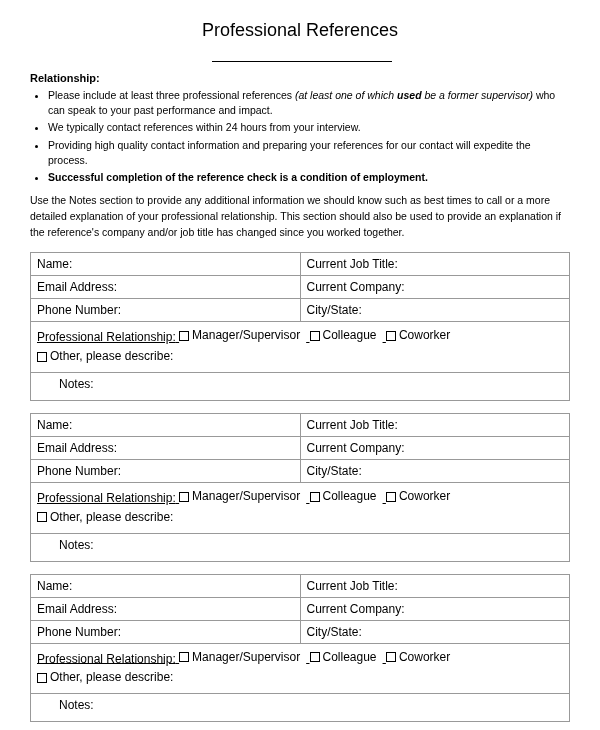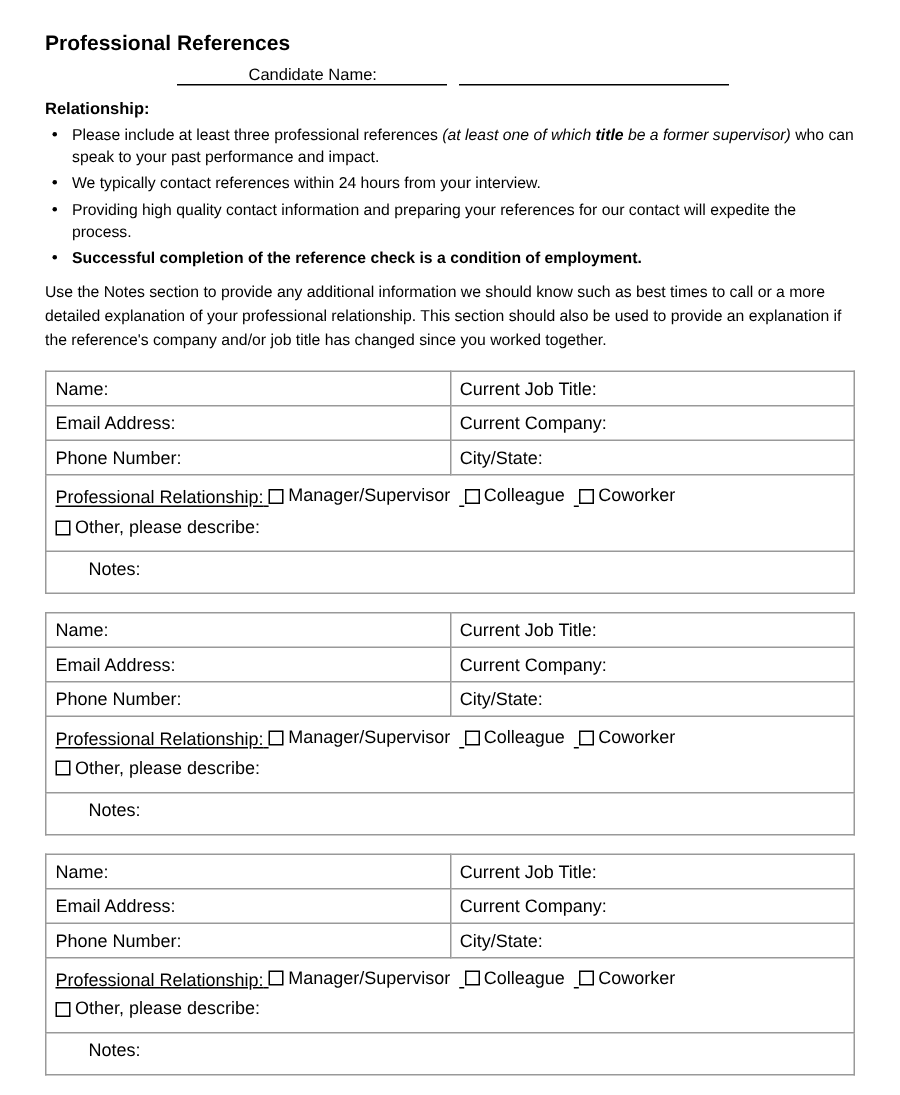--- a/index.html
+++ b/index.html
@@ -6,23 +6,23 @@
     body {
       background: #fff;
       font-family: Arial, sans-serif;
       font-size: 11px;
       color: #000;
       padding: 20px 30px;
       width: 600px;
       min-height: 730px;
     }
     h1 {
-      text-align: left;
-      font-size: 14px;
-      font-weight: bold;
+      text-align: center;
+      font-size: 18px;
+      font-weight: normal;
       margin-bottom: 8px;
     }
     .candidate-line {
       text-align: center;
       font-size: 11px;
       margin-bottom: 10px;
     }
     .candidate-line span {
       border-bottom: 1px solid #000;
       display: inline-block;
@@ -93,28 +93,27 @@
       line-height: 1.6;
       text-decoration: underline;
     }
   </style>
 </head>
 <body>
 
 <h1>Professional References</h1>
 
 <div class="candidate-line">
-  <span>Candidate Name:</span>
   <span>&nbsp;</span>
 </div>
 
 <div class="instructions-label">Relationship:</div>
 <ul class="instructions-list">
   <li>
-    Please include at least three professional references <em>(at least one of which <strong>title</strong> be a former supervisor)</em> who can speak to your past performance and impact.
+    Please include at least three professional references <em>(at least one of which <strong>used</strong> be a former supervisor)</em> who can speak to your past performance and impact.
   </li>
   <li>
     We typically contact references within 24 hours from your interview.
   </li>
   <li>
     Providing high quality contact information and preparing your references for our contact will expedite the process.
   </li>
   <li>
     <strong>Successful completion of the reference check is a condition of employment.</strong>
   </li>

